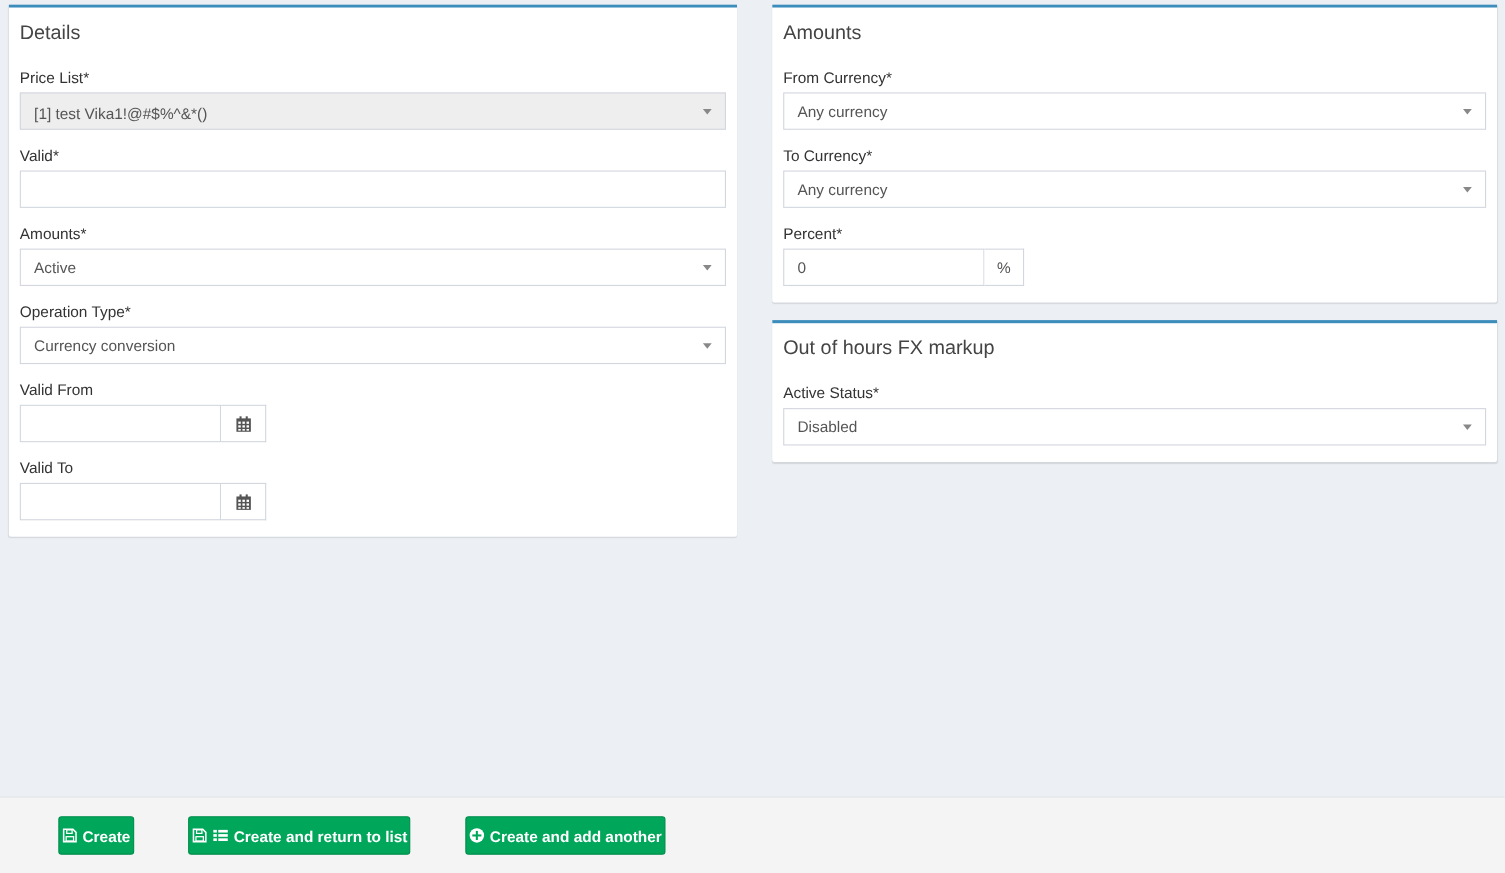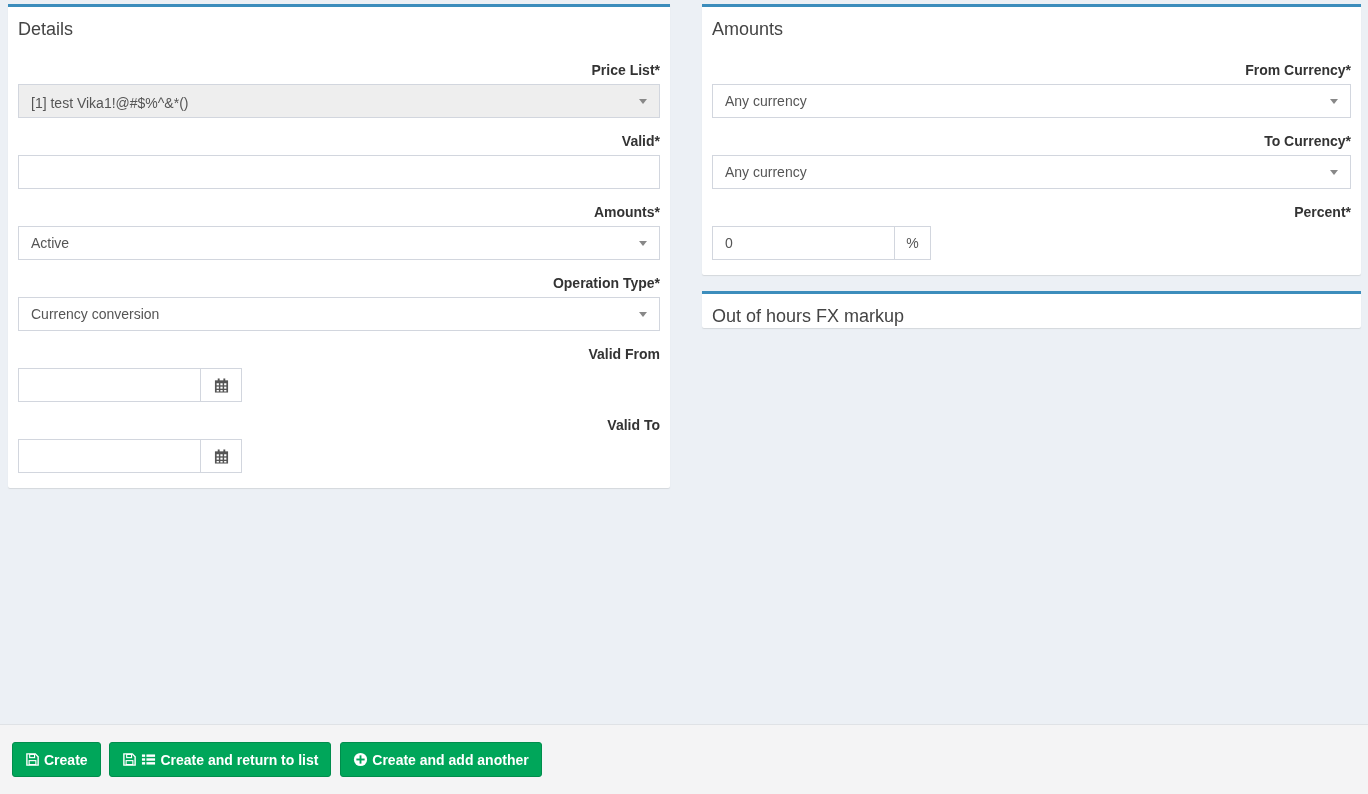--- a/index.html
+++ b/index.html
@@ -29,22 +29,22 @@
   }
   .box-title {
     font-size: 18px; font-weight: 400; color: #444;
     padding: 10px 10px 0 10px; line-height: 24px;
   }
   .box-body { padding: 21px 10px 12px 10px; }
 
   .form-group { margin-bottom: 15px; }
   .form-group:last-child { margin-bottom: 3px; }
   .control-label {
-    display: block; font-weight: 700; color: #333;
-    margin-bottom: 6px; font-size: 14px; text-align: right;
+    display: block; font-weight: 400; color: #333;
+    margin-bottom: 6px; font-size: 14px;
   }
   .form-control {
     display: block; width: 100%; height: 34px;
     padding: 6px 12px; font-size: 14px; color: #555;
     background: #fff; border: 1px solid #d2d6de; border-radius: 0;
     font-family: inherit; outline: none;
   }
   .select {
     position: relative; display: flex; align-items: center;
     height: 34px; padding: 6px 26px 6px 12px;
@@ -71,24 +71,24 @@
   .addon-calendar { width: 41px; cursor: pointer; }
   .addon-percent  { width: 36px; }
 
   .main-footer {
     position: absolute; left: 0; right: 0; bottom: 0; height: 70px;
     background: #f4f4f5; border-top: 1px solid #dfe2e6;
     padding: 17px 12px;
   }
   .btn-success {
     display: inline-flex; align-items: center; gap: 4px;
-    height: 35px; padding: 0 12px; margin-right: 5px;
+    height: 35px; padding: 0 2px; margin-right: 5px;
     background: #00a65a; border: 1px solid #008d4c; border-radius: 3px;
     color: #fff; font-size: 14px; font-weight: 700;
-    font-family: inherit; cursor: pointer; vertical-align: top;
+    font-family: inherit; cursor: pointer; vertical-align: top; margin-left: 41px;
   }
   .btn-success svg { display: block; }
   .icon16 { width: 15px; height: 15px; }
 </style>
 </head>
 <body>
 
 <div class="content-wrapper">
   <div class="row">
 
@@ -208,20 +208,31 @@
               <input class="form-control" type="text" value="0" style="">
               <span class="input-group-addon addon-percent">%</span>
             </div>
           </div>
 
         </div>
       </div>
 
       <div class="box">
         <div class="box-title">Out of hours FX markup</div>
+        <div class="box-body">
+
+          <div class="form-group">
+            <label class="control-label">Active Status*</label>
+            <div class="select">
+              <span>Disabled</span>
+              <span class="caret-down"></span>
+            </div>
+          </div>
+
+        </div>
       </div>
     </div>
 
   </div>
 </div>
 
 <div class="main-footer">
 
   <button class="btn-success">
     <svg class="icon16" viewBox="0 0 16 16">

